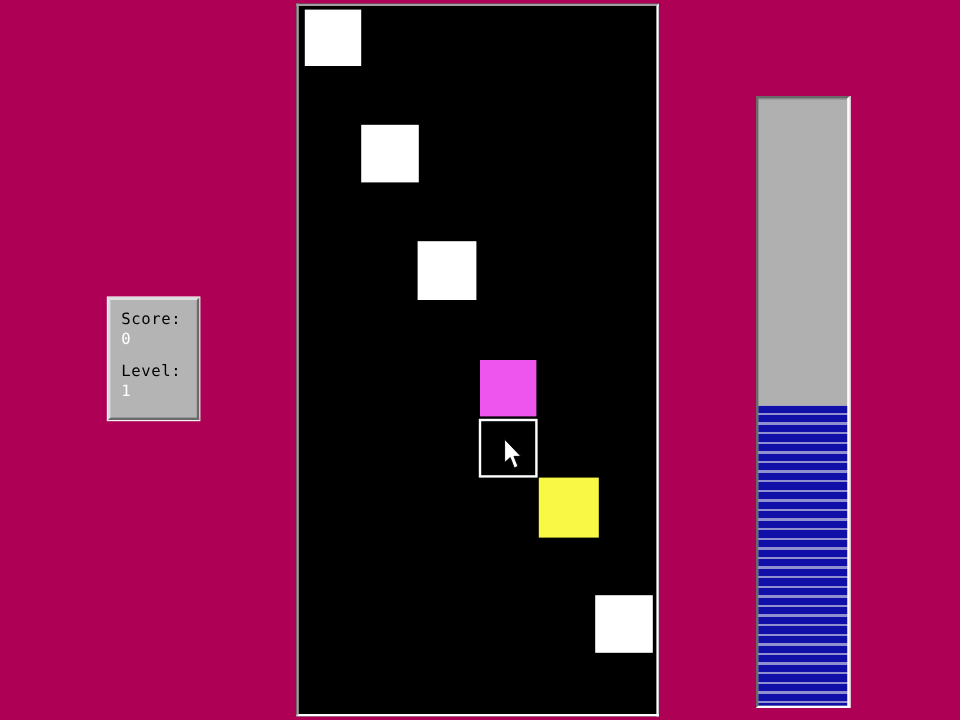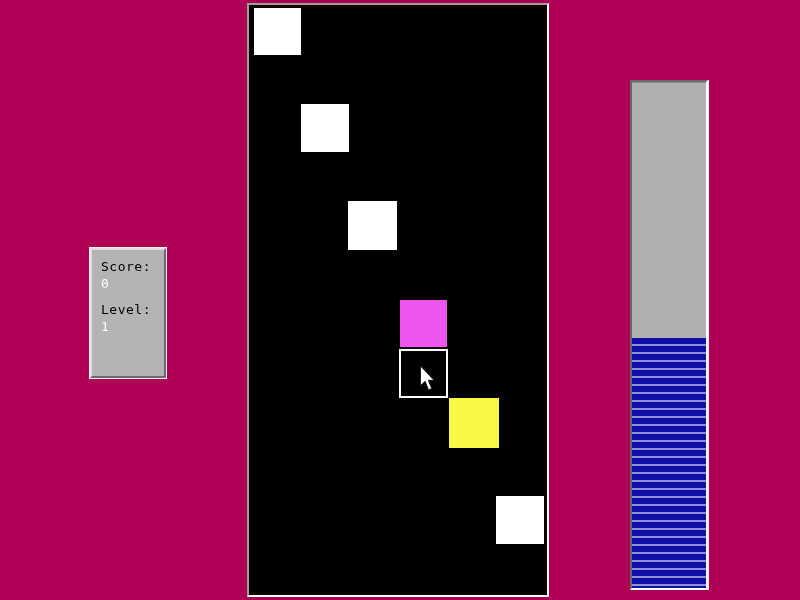--- a/index.html
+++ b/index.html
@@ -25,21 +25,21 @@
     position: absolute;
     background: var(--field-bg, #000);
     border: 2px solid #ffffff;
   }
   .mouse-cursor { position: absolute; pointer-events: none; }
 
   
   .score-panel {
     position: absolute;
     left: 90px; top: 248px;
-    width: 76px; height: 130px;
+    width: 76px; height: 102px;
     background: var(--panel-bg, #b4b4b4);
     border: 2px solid;
     border-color: #dedede #6b6b6b #6b6b6b #dedede;
     box-shadow: 0 0 0 1px #f2f2f2;
     padding: 8px 0 0 9px;
     font-size: 13px;
     line-height: 17px;
     letter-spacing: 0.5px;
   }
   .score-panel .lbl { color: #000000; }

